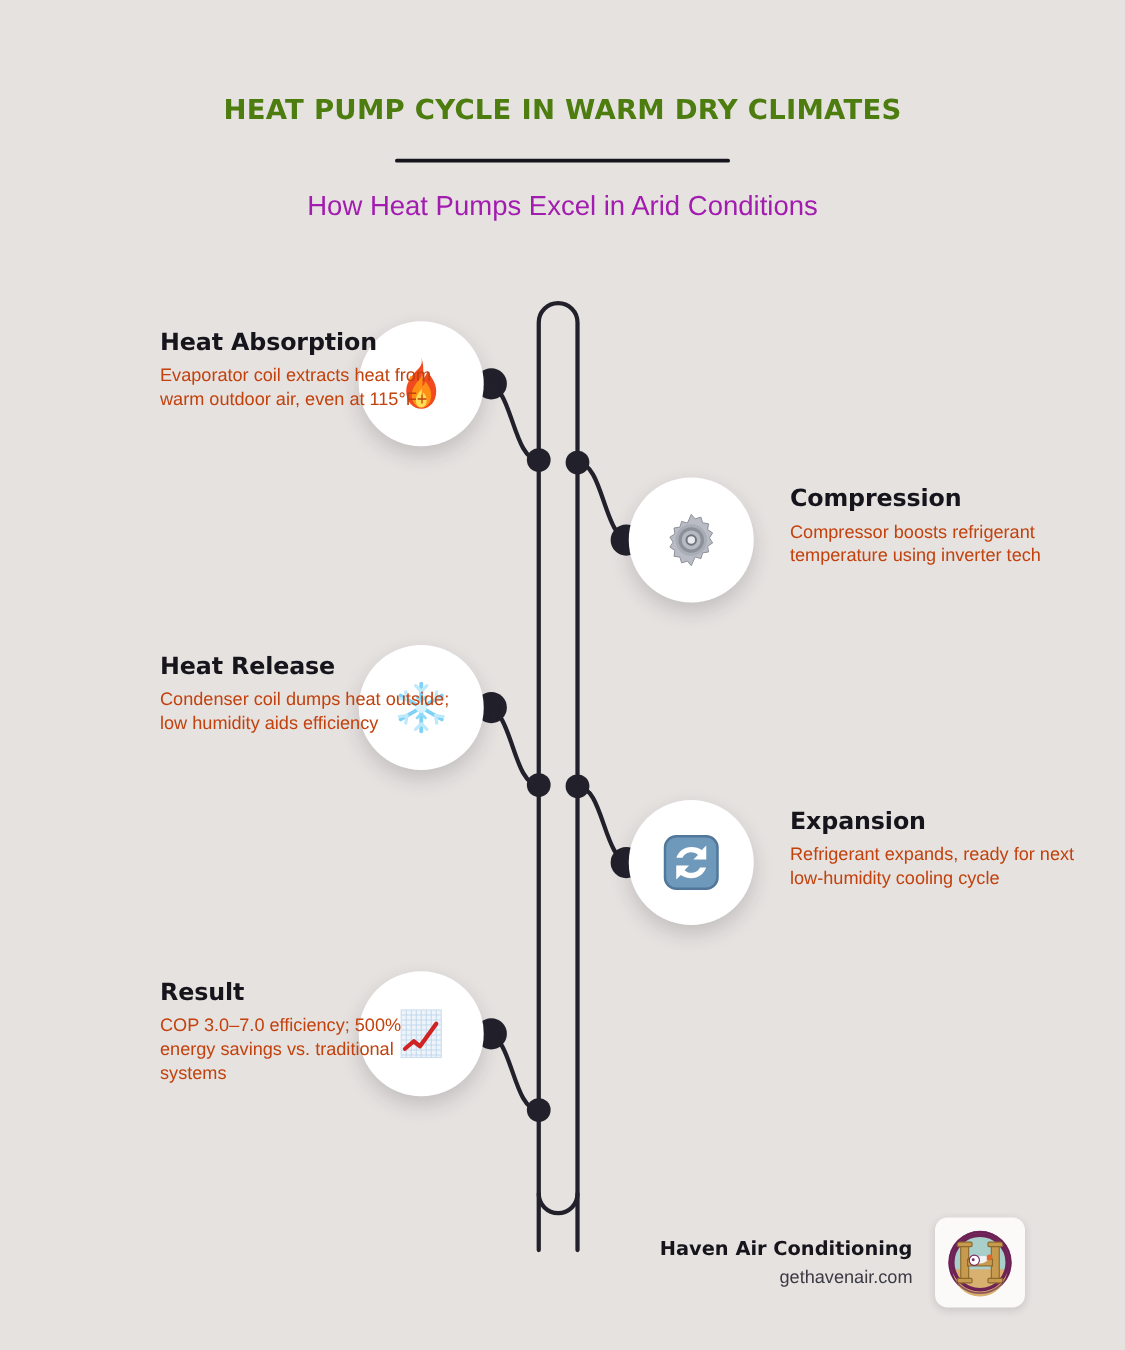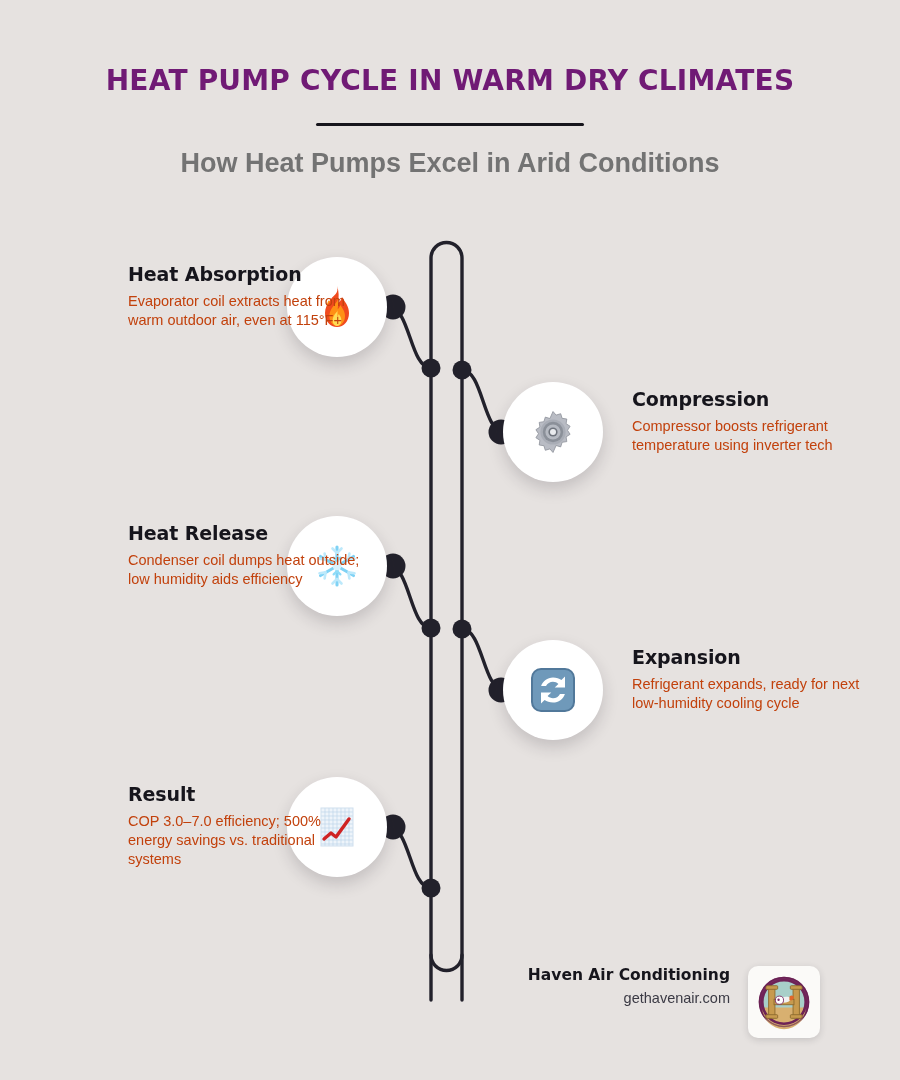--- a/index.html
+++ b/index.html
@@ -17,42 +17,42 @@
   }
 
   
   .header {
     position: absolute;
     top: 0; left: 0;
     width: 900px;
     text-align: center;
   }
   .title {
-    margin: 0;
+    margin: 12px;
     padding-top: 64px;
-    font-size: 28px;
+    font-size: 22px;
     font-weight: bold;
     letter-spacing: 0.2px;
-    color: #701a75;
+    color: #4d7c0f;
     text-transform: uppercase;
     font-family: "DejaVu Sans", sans-serif;
   }
   .divider {
     width: 268px;
     height: 3px;
     background: #16151c;
     margin: 26px auto 0 auto;
     border-radius: 2px;
   }
   .subtitle {
     margin: 0;
     padding-top: 22px;
-    font-size: 27px;
-    font-weight: bold;
-    color: #737373;
+    font-size: 22px;
+    font-weight: normal;
+    color: #a21caf;
     font-family: "Liberation Sans", sans-serif;
   }
 
   
   .rails {
     position: absolute;
     top: 0; left: 0;
     width: 900px;
     height: 1080px;
     pointer-events: none;
@@ -111,21 +111,21 @@
   .step.right .txt { left: 620px; text-align: left; width: 250px; margin-left: 12px; }
 
   
   .footer {
     position: absolute;
     left: 500px;
     top: 966px;
     width: 320px;
     height: 88px;
     display: flex;
-    align-items: flex-start;
+    align-items: center;
     justify-content: flex-end;
     gap: 18px;
   }
   .footer-text { text-align: right; }
   .brand {
     font-size: 15.5px;
     font-weight: bold;
     color: #16151c;
     font-family: "DejaVu Sans", sans-serif;
     margin-bottom: 6px;

